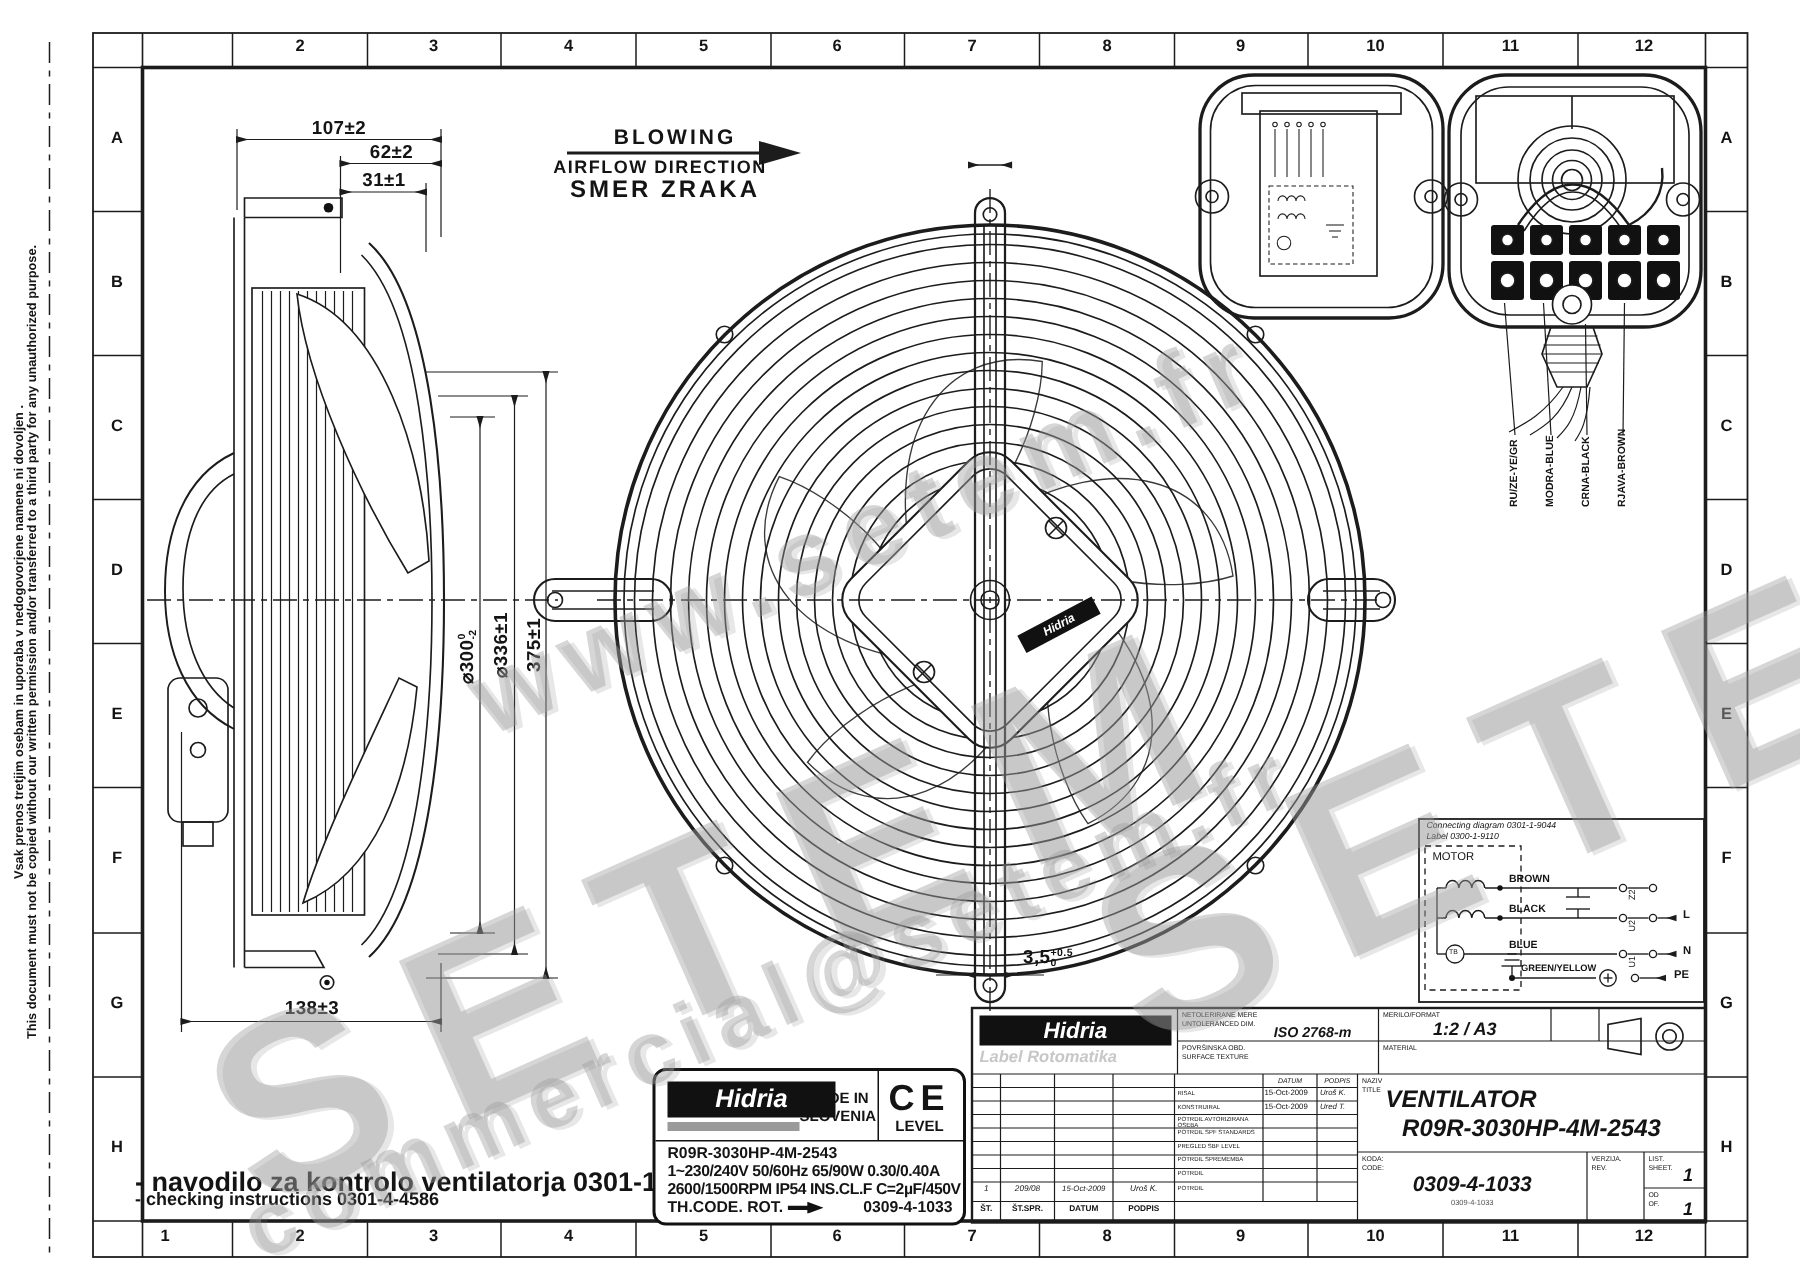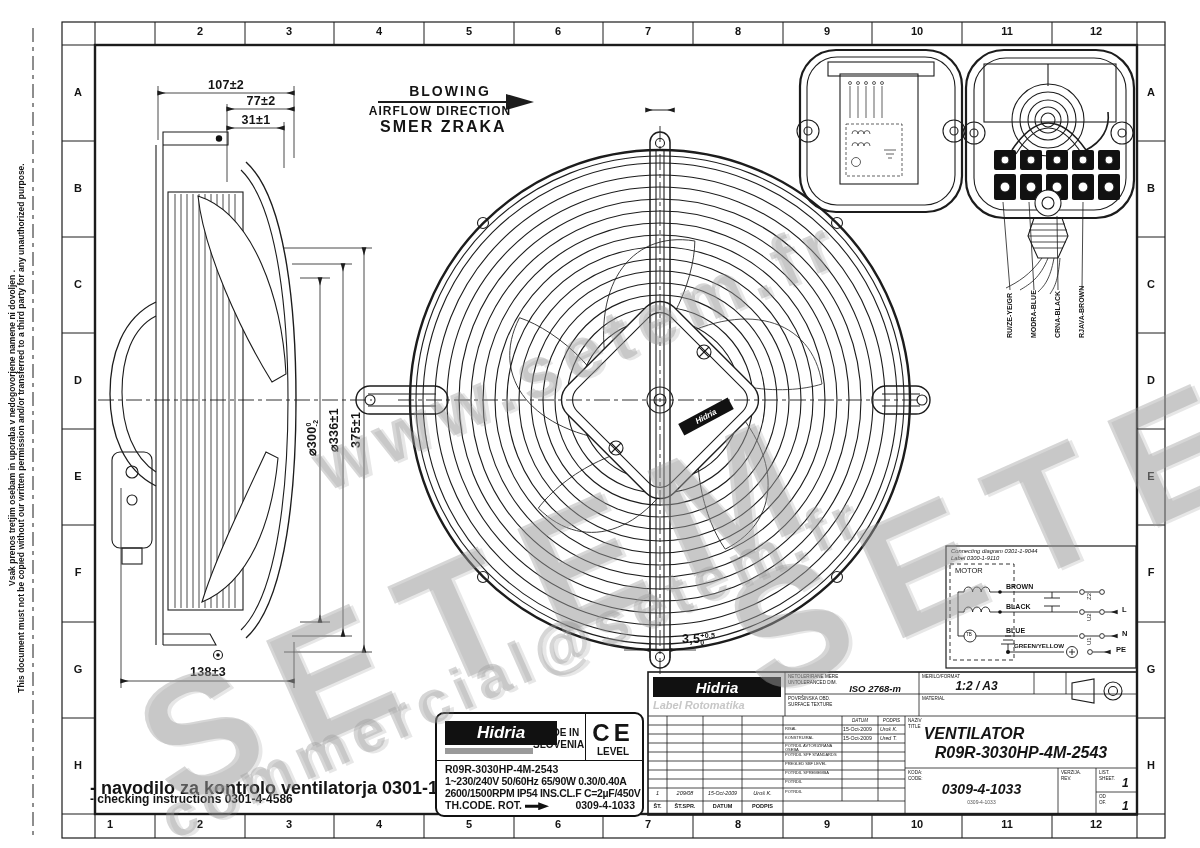--- a/index.html
+++ b/index.html
@@ -443,21 +443,21 @@
   <div class="t gridnum" style="left:1139px;top:567px">F</div>
   <div class="t gridnum" style="left:1139px;top:664px">G</div>
   <div class="t gridnum" style="left:1139px;top:760px">H</div>
 
   <div class="t vt" style="left:8px;top:818px;width:780px;text-align:center;font-size:8.5px;font-weight:bold">
     <div>Vsak prenos tretjim osebam in uporaba v nedogovorjene namene ni dovoljen .</div>
     <div>This document must not be copied without our written permission and/or transferred to a third party for any unauthorized purpose.</div>
   </div>
 
   <div class="t dim c" style="left:186px;top:79px;width:80px">107±2</div>
-  <div class="t dim c" style="left:226px;top:95px;width:70px">77±2</div>
+  <div class="t dim c" style="left:226px;top:95px;width:70px">62±2</div>
   <div class="t dim c" style="left:221px;top:114px;width:70px">31±1</div>
   <div class="t dim c" style="left:168px;top:666px;width:80px">138±3</div>
   <div class="t dim vt" style="left:305px;top:456px"><span>⌀300</span><span class="stack"><span>0</span><span>-2</span></span></div>
   <div class="t dim vt" style="left:328px;top:452px">⌀336±1</div>
   <div class="t dim vt" style="left:350px;top:448px">375±1</div>
   <div class="t dim" style="left:682px;top:632px"><span>3,5</span><span class="stack"><span>+0.5</span><span>0</span></span></div>
 
   <div class="t b c" style="left:375px;top:84px;width:150px;font-size:14px;letter-spacing:2px">BLOWING</div>
   <div class="t b c" style="left:360px;top:105px;width:160px;font-size:12px;letter-spacing:1px">AIRFLOW DIRECTION</div>
   <div class="t b c" style="left:380px;top:119px;width:120px;font-size:16px;letter-spacing:2px">SMER ZRAKA</div>

